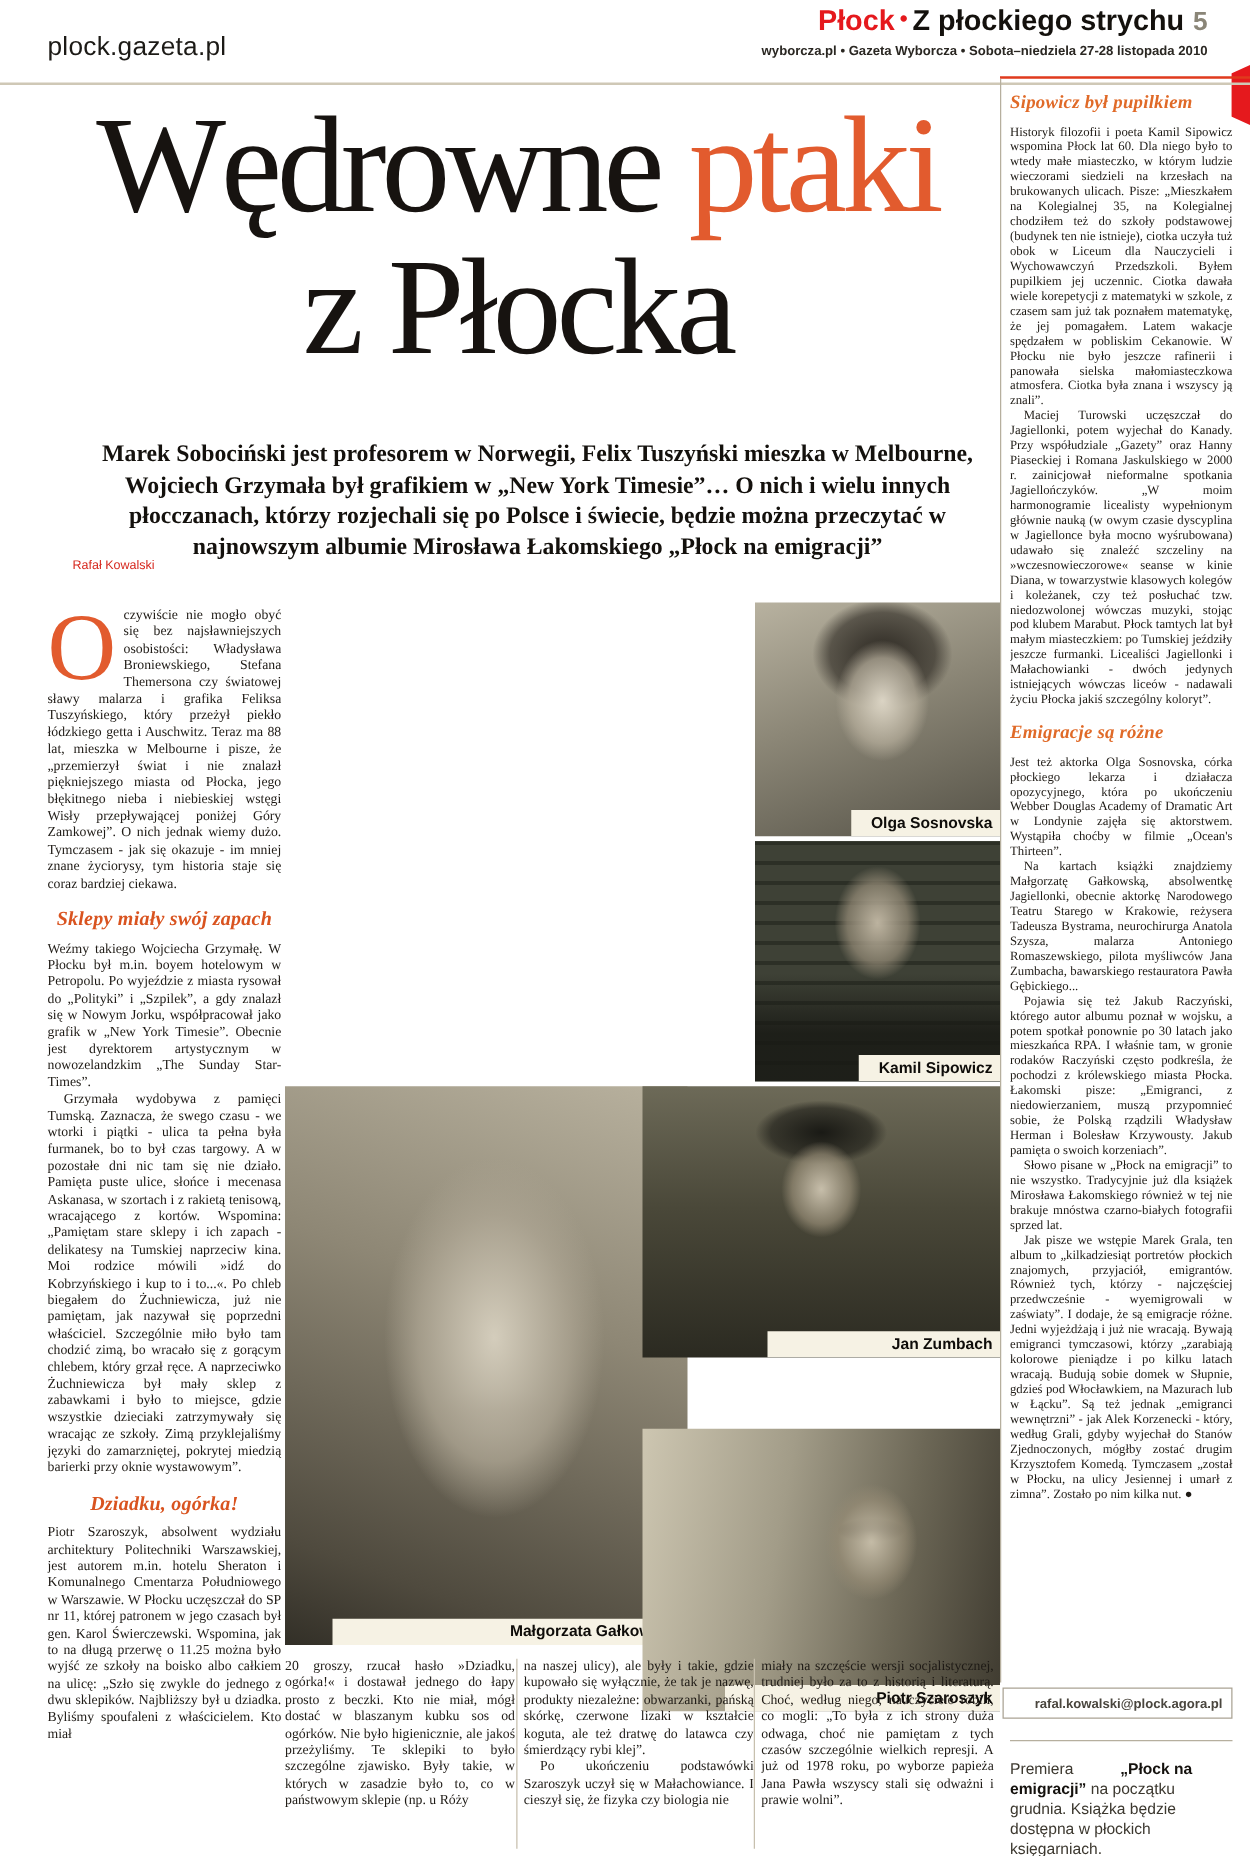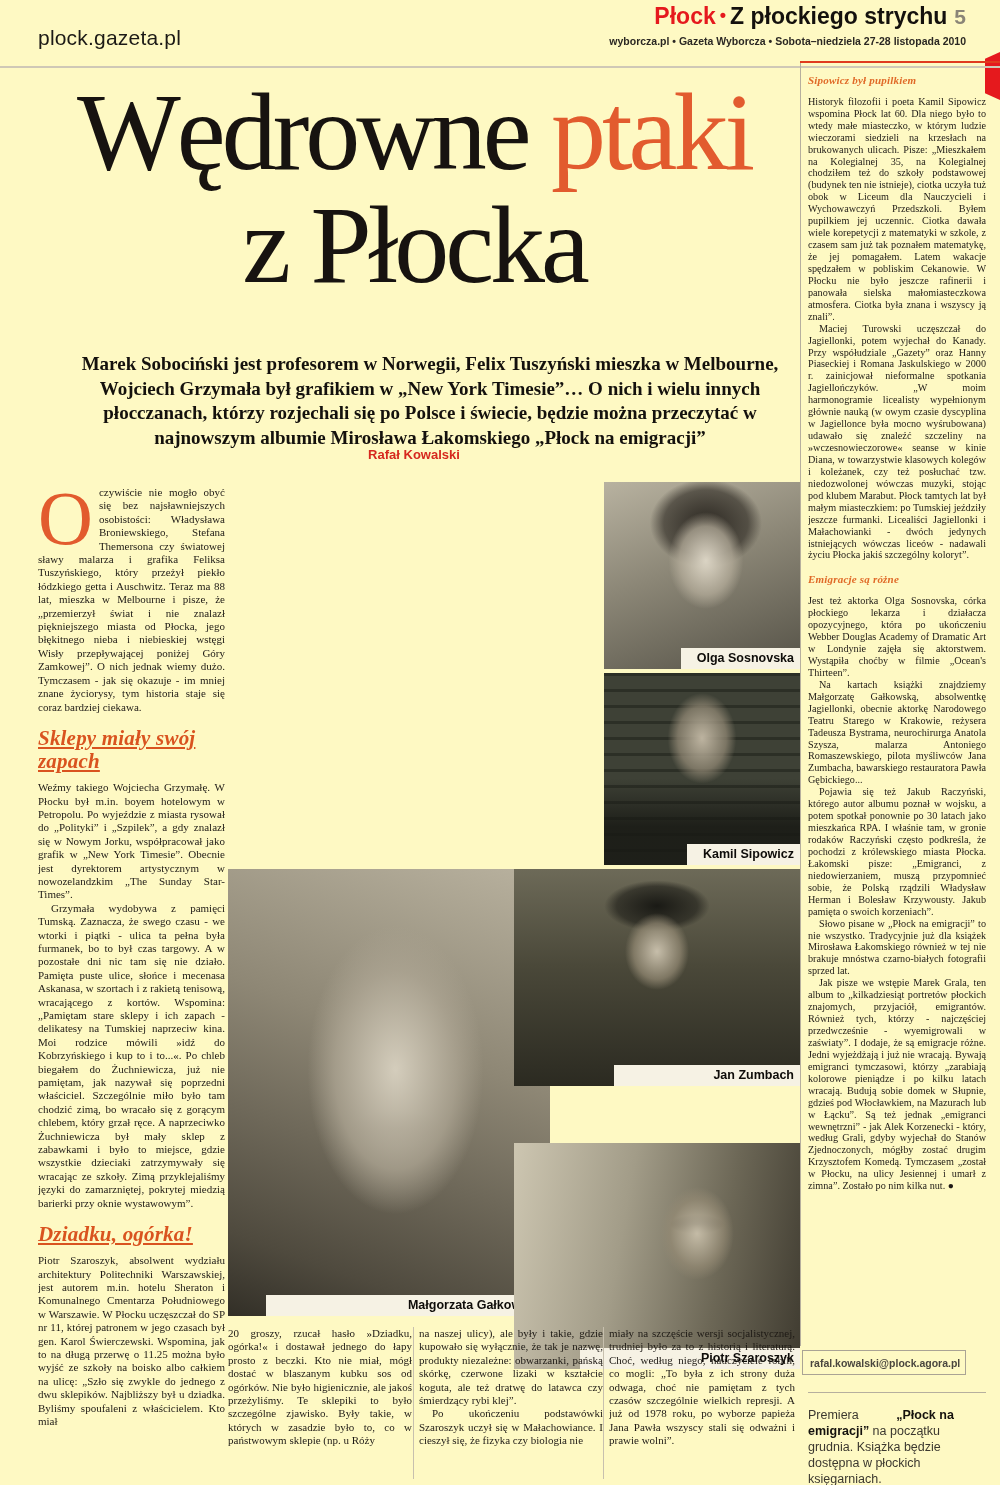--- a/index.html
+++ b/index.html
@@ -1,18 +1,18 @@
 <!DOCTYPE html>
 <html lang="pl"><head>
 <meta charset="utf-8">
 <style>
   html,body{margin:0;padding:0;background:#d8d2c2;}
   #page{
     position:relative; width:1000px; height:1485px; margin:0 auto;
-    background:#fef9c3;
+    background:#ffffff;
     font-family:"Liberation Serif", serif;
     color:#1e1a15;
     overflow:hidden;
   }
   
   .site{position:absolute; left:38px; top:26px; font-family:"Liberation Sans",sans-serif;
         font-size:21px; color:#1c1a16; letter-spacing:.2px;}
   .section-line{position:absolute; right:34px; top:3px; font-family:"Liberation Sans",sans-serif;
         font-weight:bold; font-size:23px; white-space:nowrap;}
   .sec-red{color:#e5191d;}
@@ -26,34 +26,34 @@
   .masthead-rule{position:absolute; left:0; top:66px; width:1000px; height:2px; background:#cfc8b6;}
 
   
   .headline{position:absolute; left:40px; top:76px; width:748px; text-align:center;
         font-weight:400; color:#171310; letter-spacing:-4px;}
   .headline .hl1{font-size:110px; line-height:1.02; white-space:nowrap;}
   .headline .hl2{font-size:110px; line-height:1.0; margin-top:2px;}
   .hl-orange{color:#e25b2e;}
   .deck{position:absolute; left:58px; top:352px; width:712px; text-align:center;
         font-size:19px; font-weight:bold; line-height:1.3; color:#14110d;margin-left:16px;}
-  .byline{position:absolute; left:58px; top:447px; width:712px; text-align:center;
-        font-family:"Liberation Sans",sans-serif; font-weight:bold; font-size:13px; color:#d6281e;}
+  .byline{position:absolute; left:58px; top:447px; width:712px; 
+        font-family:"Liberation Sans",sans-serif; font-weight:normal; font-size:10px; color:#d6281e;}
 
   
   .col{position:absolute; text-align:justify; font-size:11px; line-height:1.22; overflow:hidden;}
   #col1{left:38px; top:486px; width:187px; height:992px;}
   #col2{left:228px; top:1327px; width:184px; height:152px;}
   #col3{left:419px; top:1327px; width:184px; height:152px;}
   #col4{left:609px; top:1327px; width:186px; height:152px;}
   .col p{margin:0;}
   .col p.indent{text-indent:13px;}
   .dropcap{float:left; font-size:76px; line-height:.76; color:#e25b2e; margin:4px 6px 0 0;}
-  .subhead{font-style:italic; font-weight:bold; color:#d9531f; font-size:21px;
-        line-height:1.1; margin:13px 0 8px; text-align:left; letter-spacing:.2px;text-decoration:underline;}
+  .subhead{font-style:italic; font-weight:bold; color:#d9531f; font-size:16px;
+        line-height:1.1; margin:13px 0 8px; text-align:center; letter-spacing:.2px;}
   .vsep{position:absolute; top:1327px; width:1px; height:152px; background:#c7c0ae;}
   #vsep1{left:413px;} #vsep2{left:603px;}
 
   
   .photo{position:absolute; overflow:hidden; background:#4c4a42;}
   .caption{position:absolute; bottom:0; right:0; background:#f6f2e4; color:#0e0c09;
         font-family:"Liberation Sans",sans-serif; font-weight:bold; font-size:12.5px;
         padding:3px 6px 4px 16px; text-align:right;}
   #photoA{left:228px; top:482px; width:371px; height:383px;
         background:
@@ -91,24 +91,24 @@
   #photoD .caption{left:38px; right:2px;}
   #photoA .caption{padding-left:22px;}
 
   
   .sidebar-rule-top{position:absolute; left:800px; top:61px; width:200px; height:2px; background:#e03a1d;}
   .sidebar-vrule{position:absolute; left:800px; top:63px; width:1px; height:1283px; background:#b6af9e;}
   #sidebar{position:absolute; left:808px; top:74px; width:178px; height:1272px; overflow:hidden;
         font-size:10.2px; line-height:1.17; text-align:justify;}
   #sidebar p{margin:0;}
   #sidebar p.indent{text-indent:11px;}
-  .side-head{font-style:italic; font-weight:bold; color:#e06a28; font-size:11px;
+  .side-head{font-style:italic; font-weight:bold; color:#e06a28; font-size:15px;
         margin:0 0 9px; text-align:left; letter-spacing:.2px;}
   .side-head.second{margin-top:12px;}
-  .email-box{position:absolute; left:802px; top:1350px; width:164px; box-sizing:border-box;
+  .email-box{position:absolute; left:802px; top:1350px; width:184px; box-sizing:border-box;
         border:1px solid #a9a striped; border:1px solid #aaa394; padding:6px 7px 5px;
         font-family:"Liberation Sans",sans-serif; font-size:10.5px; font-weight:bold;
         color:#4a463e; text-align:right;}
   .archive{position:absolute; left:808px; top:1392px; width:178px; border-top:1px solid #b6af9e;
         padding-top:9px; font-family:"Liberation Sans",sans-serif; text-align:left;}
   .archive-title{font-weight:bold; font-size:13px; color:#14110d; line-height:1.25;}
   .archive-text{font-size:12.5px; color:#3c382f; margin-top:5px; line-height:1.28;}
   .archive-text .bold{font-weight:bold; color:#14110d;margin-left:34px;}
 </style>
 </head>

